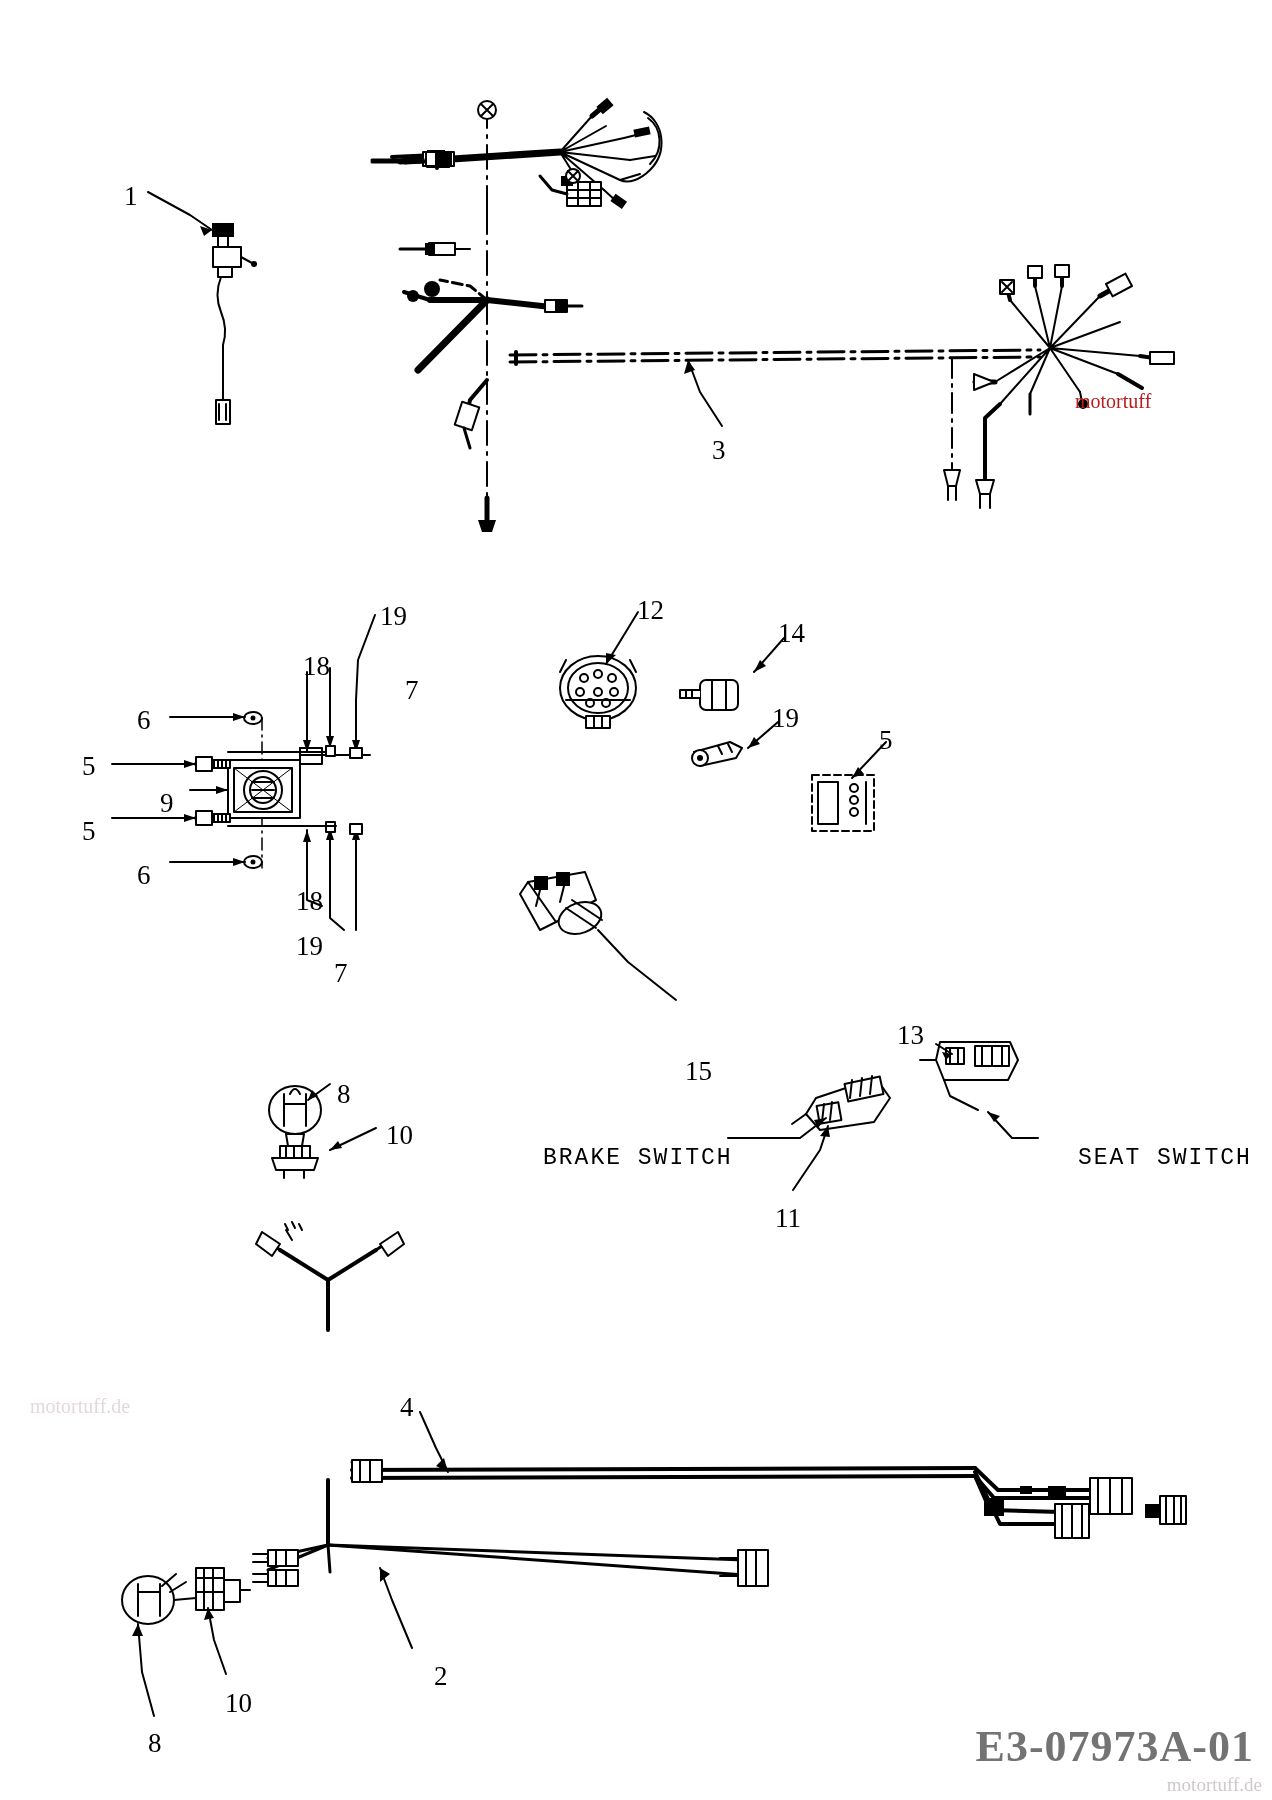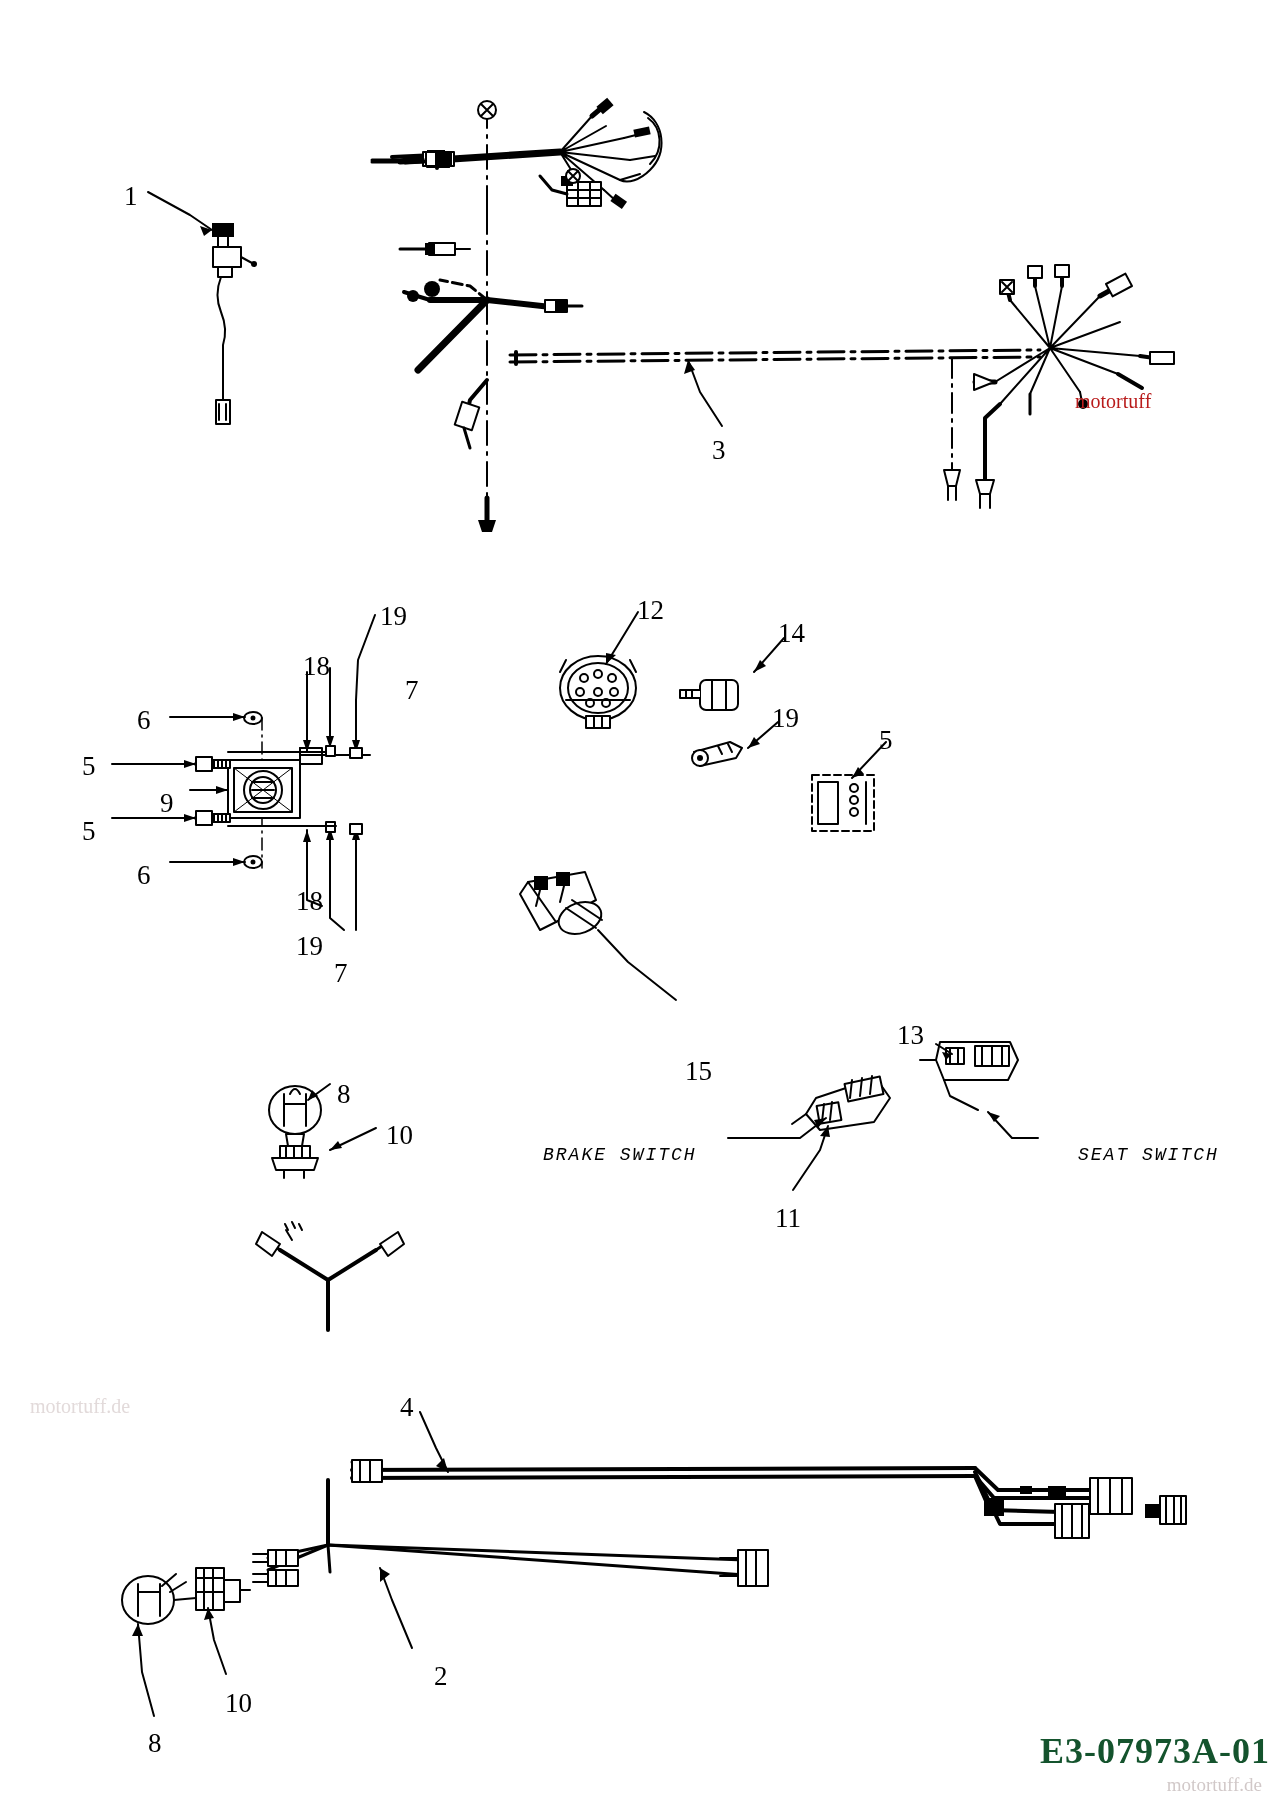--- a/index.html
+++ b/index.html
@@ -29,35 +29,34 @@
     font-family: "Liberation Serif", serif;
     font-size: 27px;
     color: #000000;
     line-height: 1;
     white-space: nowrap;
     user-select: none;
   }
   .label-text {
     position: absolute;
     font-family: "Liberation Mono", monospace;
-    font-size: 18px;
+    font-size: 23px;
     letter-spacing: 2px;
     color: #000000;
     white-space: nowrap;
-    font-style: italic;
   }
   #doc-code {
     position: absolute;
-    right: 2px;
+    right: 18px;
     bottom: 28px;
     font-family: "Liberation Serif", serif;
-    font-size: 36px;
+    font-size: 44px;
     font-weight: bold;
     letter-spacing: 1px;
-    color: #14532d;
+    color: #737373;
     white-space: nowrap;
   }
   #watermark {
     position: absolute;
     right: 10px;
     bottom: 4px;
     font-family: "Liberation Serif", serif;
     font-size: 19px;
     color: #c9bfbf;
     white-space: nowrap;

